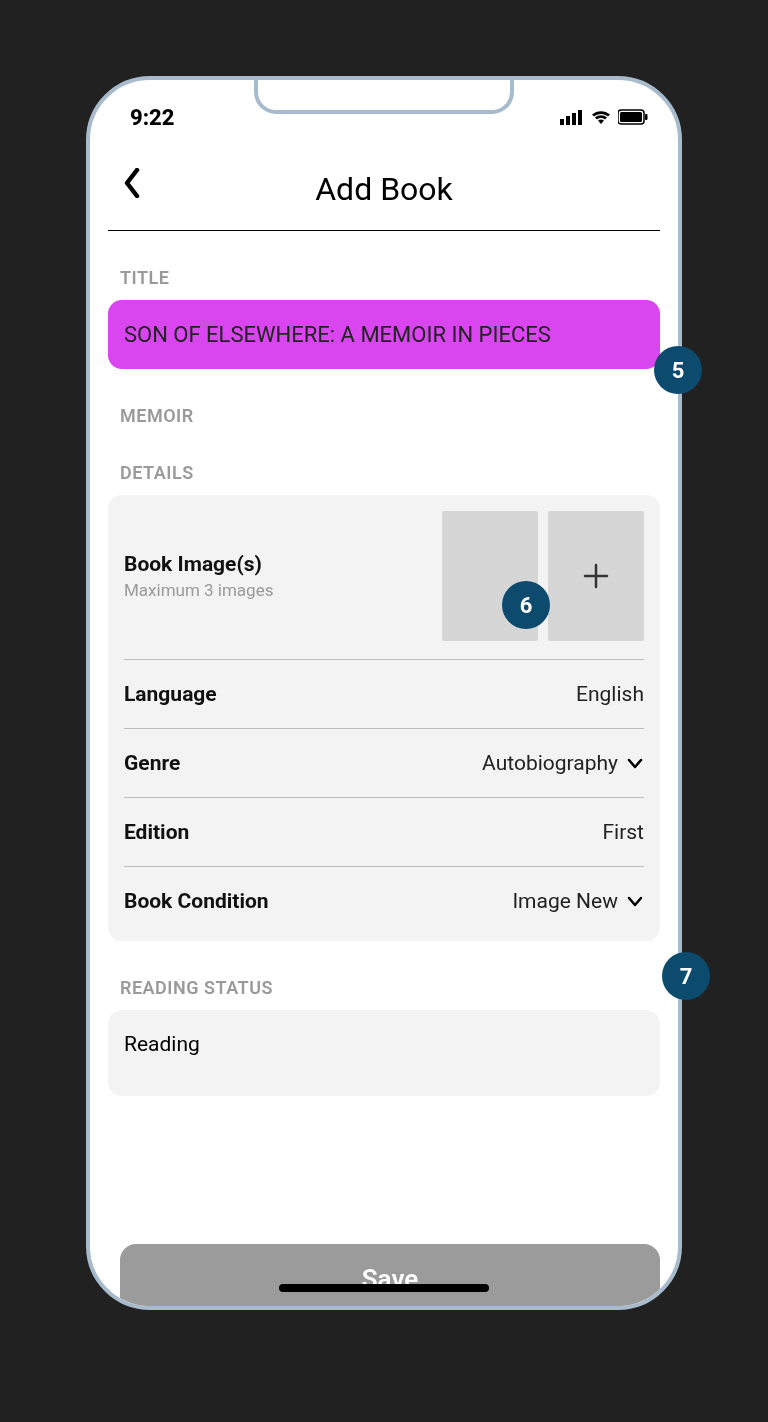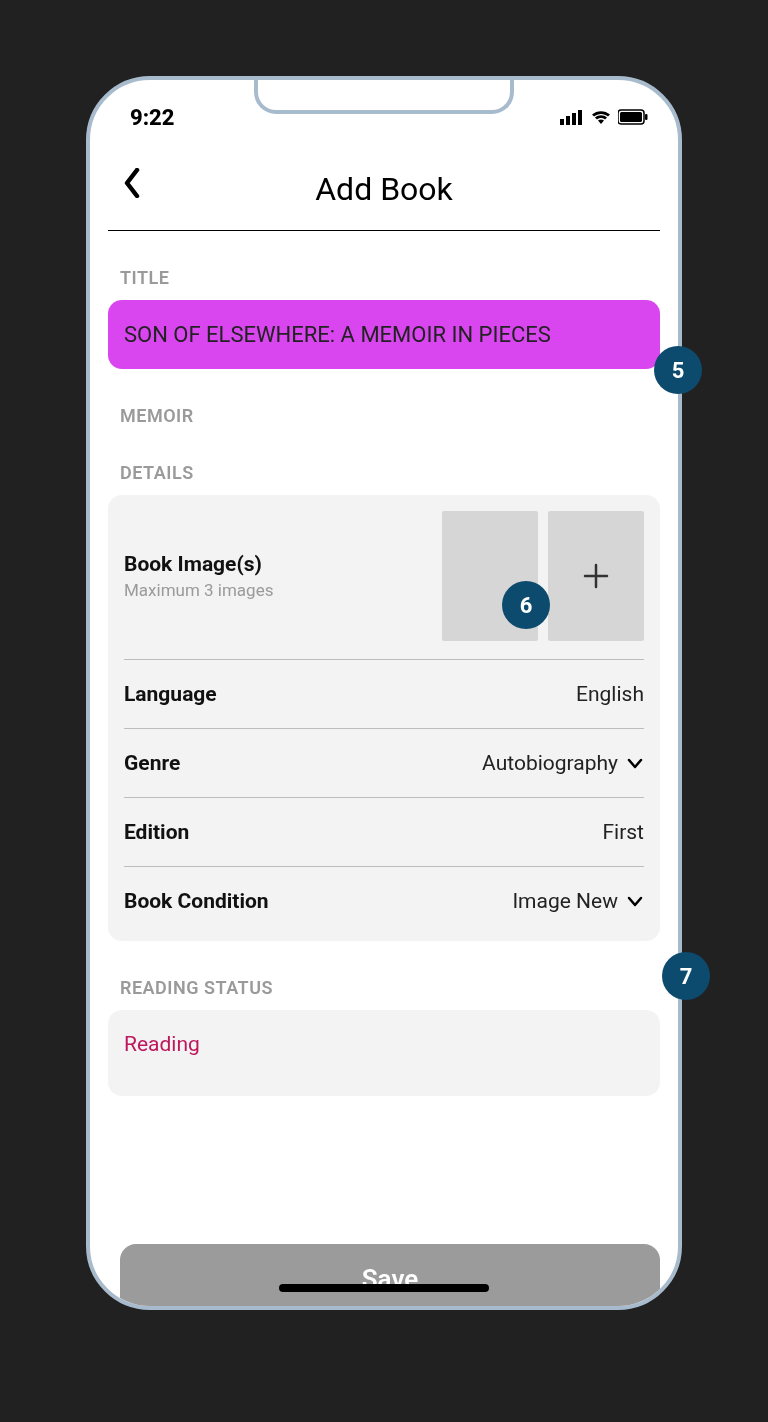--- a/index.html
+++ b/index.html
@@ -102,21 +102,21 @@
     padding: 22px 0;
     border-bottom: 1px solid #bdbdbd;
     font-size: 21px;
   }
   .kv-row:last-child { border-bottom:none; padding-bottom:28px;gap:12px;}
   .kv-key { font-weight:700; color:#111; }
   .kv-val { color:#222; display:flex; align-items:center; gap:8px; font-weight:400;}
   .chev { width:18px;height:18px; }
   .reading-card {
     background:#f3f3f3;border-radius:14px;padding:22px 16px 40px 16px;
-    font-size:21px;color:#be185d;
+    font-size:21px;color:#000000;
   }
   .save-btn {
     position:absolute;
     left:30px; right:18px; bottom:48px;
     background:#9b9b9b;
     color:#fff;
     font-size:26px;
     font-weight:600;
     text-align:center;
     padding:20px 0;

